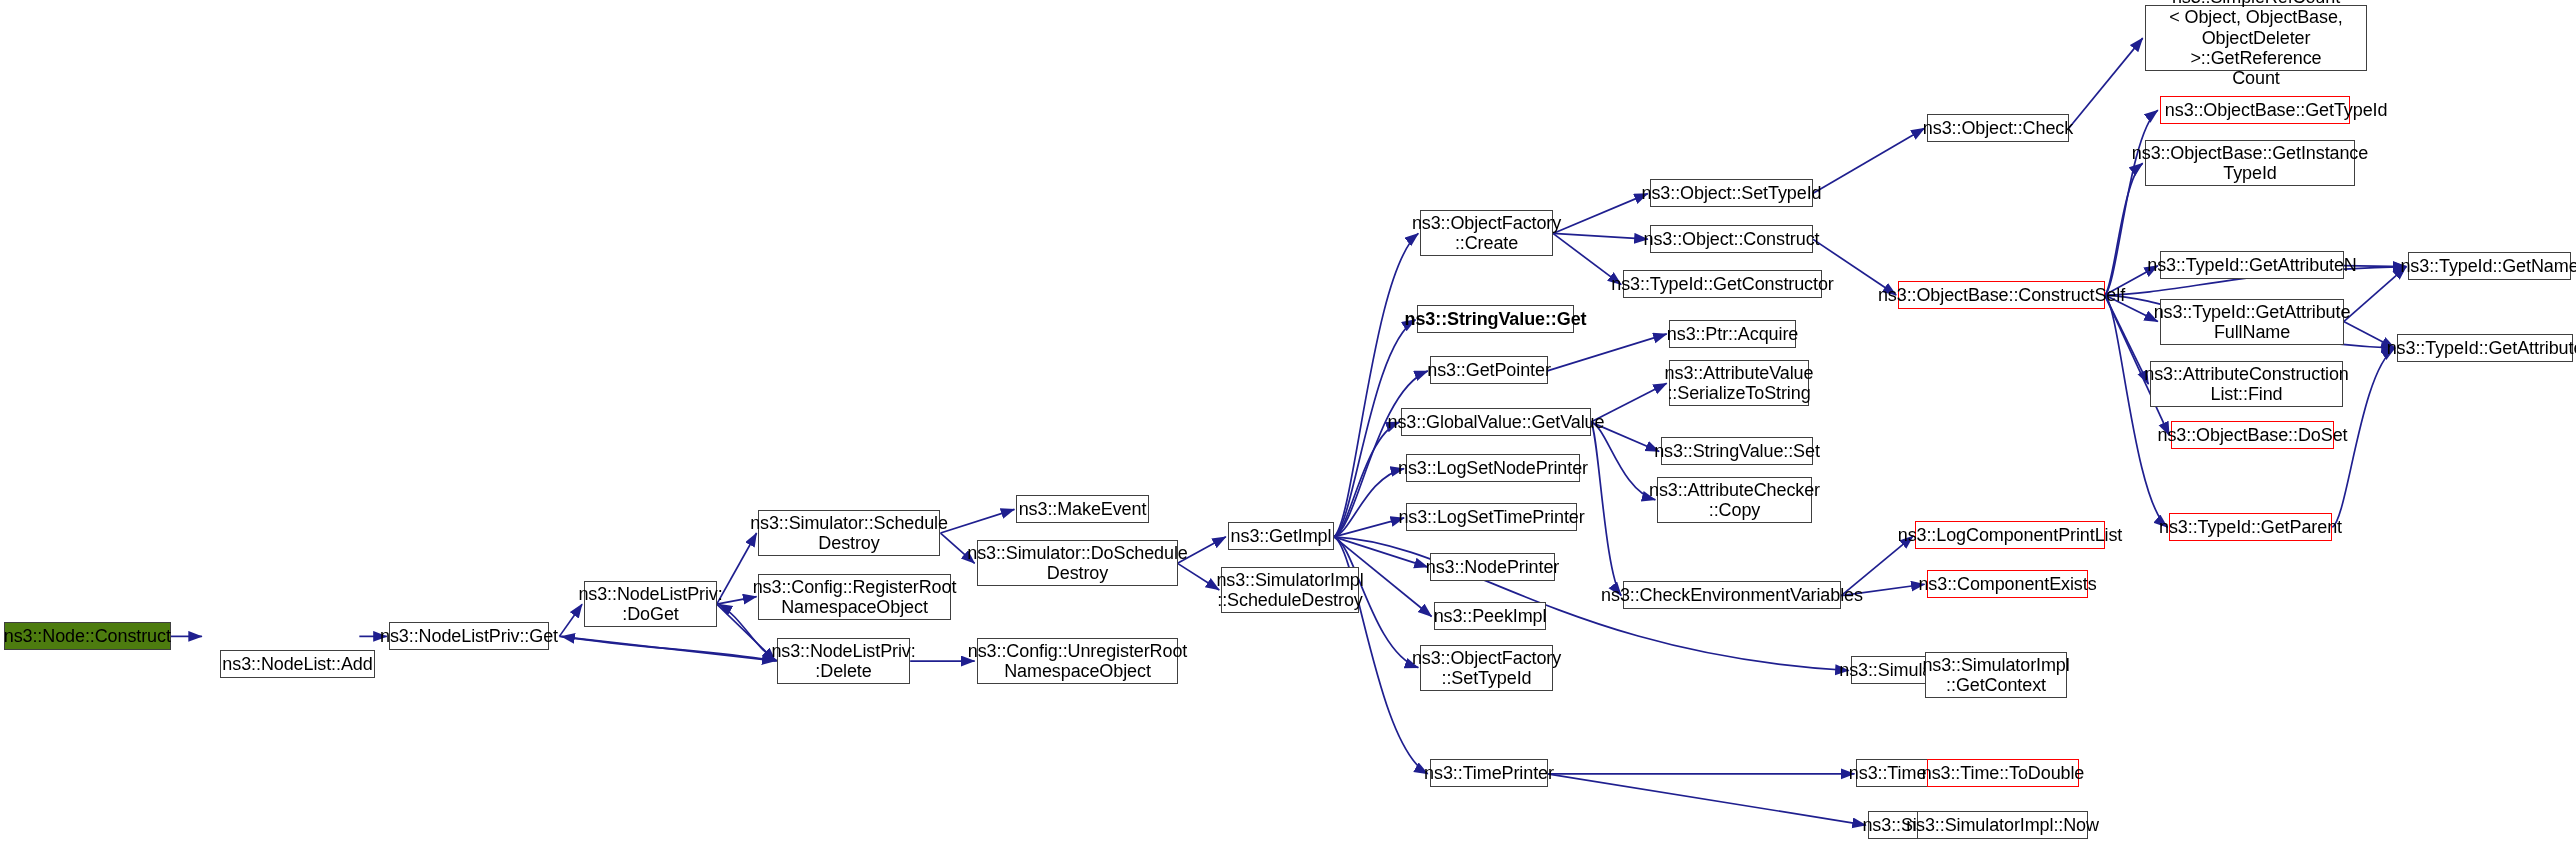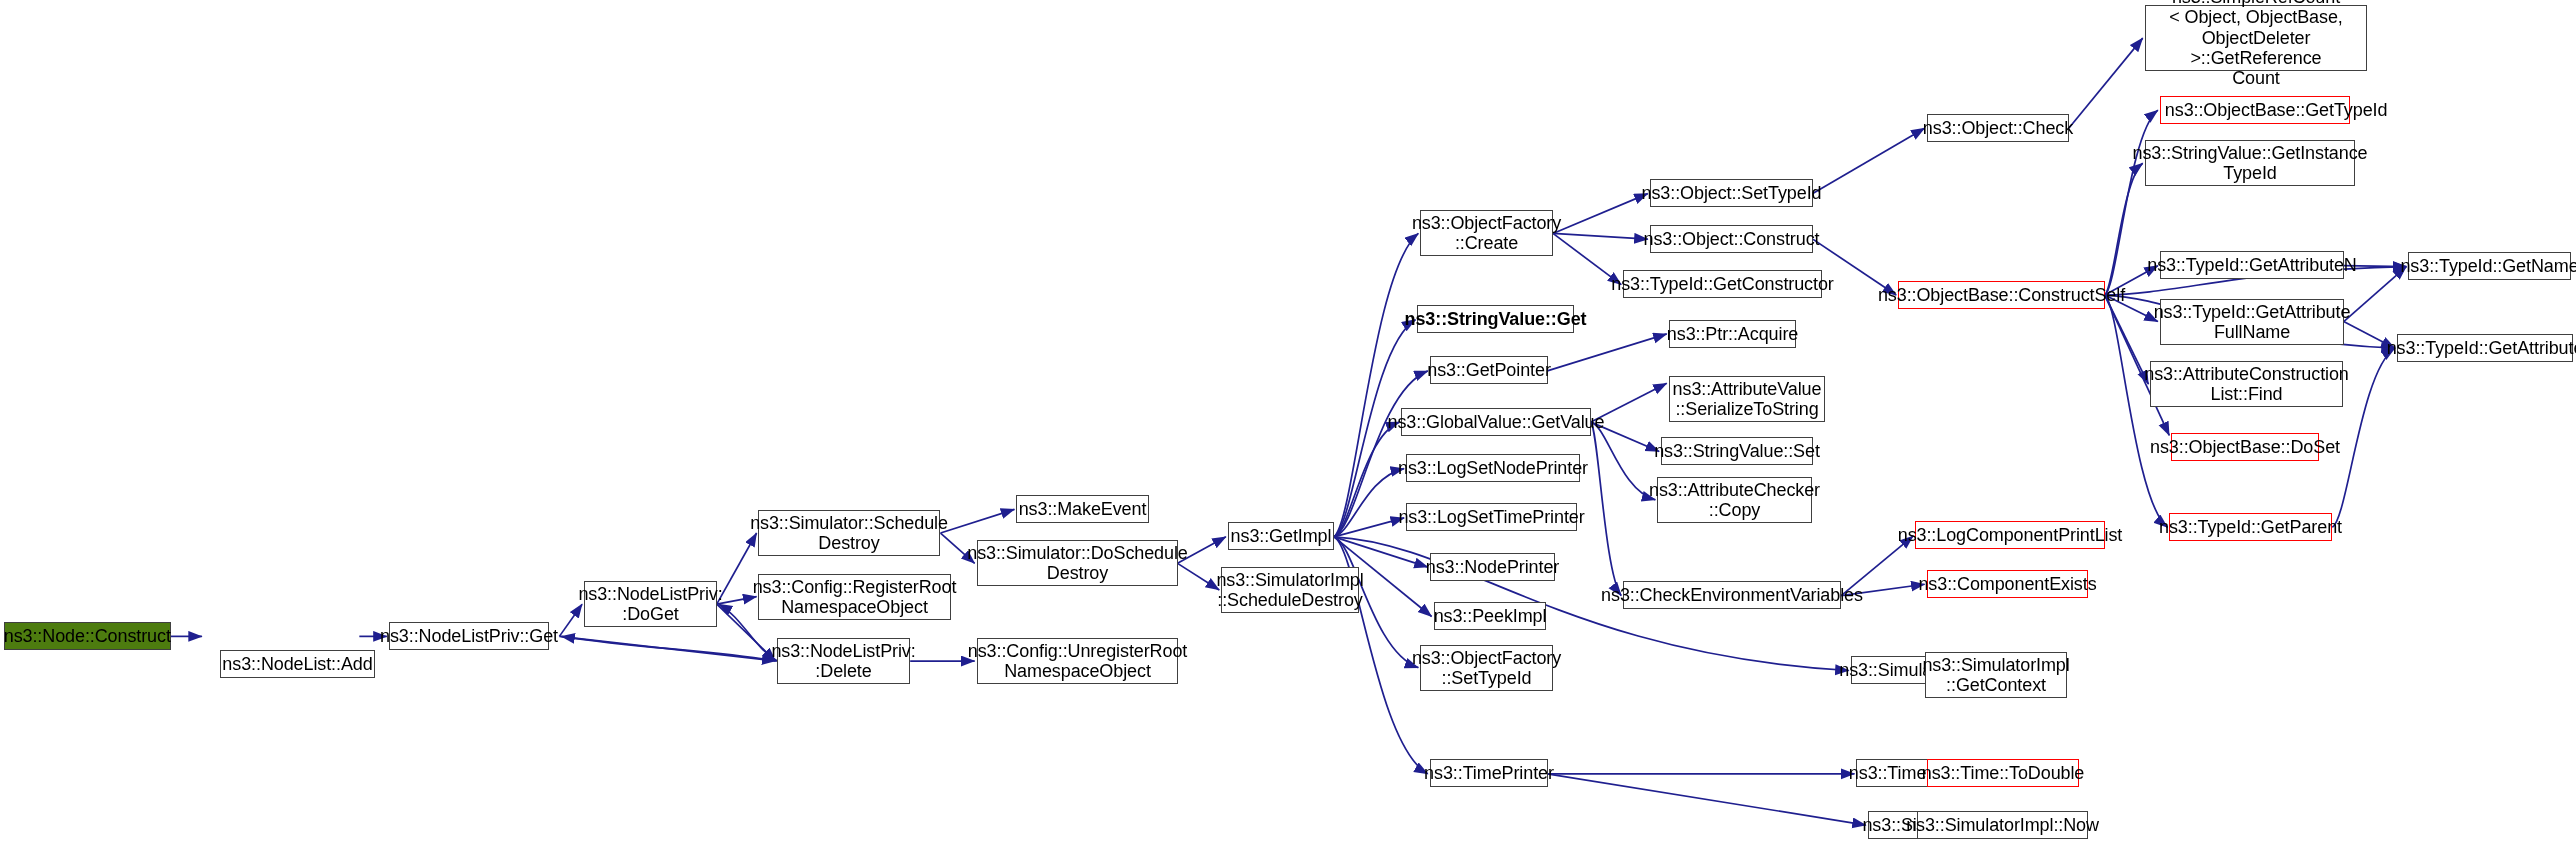--- a/index.html
+++ b/index.html
@@ -110,21 +110,21 @@
       <div class="node" style="left: 1406px; top: 503px; width: 171px; height: 28.4px;">ns3::LogSetTimePrinter</div>
       <div class="node" style="left: 1430px; top: 553px; width: 125px; height: 28.4px;">ns3::NodePrinter</div>
       <div class="node" style="left: 1434px; top: 602px; width: 112px; height: 28.4px;">ns3::PeekImpl</div>
       <div class="node" style="left: 1420px; top: 645px; width: 133px; height: 46px;">ns3::ObjectFactory
 ::SetTypeId</div>
       <div class="node" style="left: 1430px; top: 759px; width: 118px; height: 28.4px;">ns3::TimePrinter</div>
       <div class="node" style="left: 1650px; top: 179px; width: 163px; height: 28.4px;">ns3::Object::SetTypeId</div>
       <div class="node" style="left: 1650px; top: 225px; width: 163px; height: 28.4px;">ns3::Object::Construct</div>
       <div class="node" style="left: 1623px; top: 270px; width: 199px; height: 28.4px;">ns3::TypeId::GetConstructor</div>
       <div class="node" style="left: 1669px; top: 320px; width: 127px; height: 28.4px;">ns3::Ptr::Acquire</div>
-      <div class="node" style="left: 1669px; top: 360px; width: 156px; height: 46px; margin-top: 16px;">ns3::AttributeValue
+      <div class="node" style="left: 1669px; top: 360px; width: 140px; height: 46px;">ns3::AttributeValue
 ::SerializeToString</div>
       <div class="node" style="left: 1661px; top: 437px; width: 152px; height: 28.4px;">ns3::StringValue::Set</div>
       <div class="node" style="left: 1657px; top: 477px; width: 155px; height: 46px;">ns3::AttributeChecker
 ::Copy</div>
       <div class="node" style="left: 1623px; top: 581px; width: 218px; height: 28.4px;">ns3::CheckEnvironmentVariables</div>
       <div class="node" style="left: 1851px; top: 656px; width: 190px; height: 28.4px;">ns3::Simulator::GetContext</div>
       <div class="node" style="left: 1856px; top: 759px; width: 171px; height: 28.4px;">ns3::Time::GetSeconds</div>
       <div class="node" style="left: 1868px; top: 811px; width: 148px; height: 28.4px;">ns3::Simulator::Now</div>
       <div class="node" style="left: 1927px; top: 114px; width: 142px; height: 28.4px;">ns3::Object::Check</div>
       <div class="node red" style="left: 1898px; top: 281px; width: 207px; height: 28.4px;">ns3::ObjectBase::ConstructSelf</div>
@@ -132,26 +132,26 @@
       <div class="node red" style="left: 1927px; top: 570px; width: 161px; height: 28.4px;">ns3::ComponentExists</div>
       <div class="node" style="left: 1925px; top: 652px; width: 142px; height: 46px;">ns3::SimulatorImpl
 ::GetContext</div>
       <div class="node red" style="left: 1927px; top: 759px; width: 152px; height: 28.4px;">ns3::Time::ToDouble</div>
       <div class="node" style="left: 1917px; top: 811px; width: 171px; height: 28.4px;">ns3::SimulatorImpl::Now</div>
       <div class="node" style="left: 2145px; top: 4.7px; width: 222px; height: 66px;">ns3::SimpleRefCount
 &lt; Object, ObjectBase,
  ObjectDeleter &gt;::GetReference
 Count</div>
       <div class="node red" style="left: 2160px; top: 96px; width: 190px; height: 28.4px; padding-left: 46px;">ns3::ObjectBase::GetTypeId</div>
-      <div class="node" style="left: 2145px; top: 140px; width: 210px; height: 46px;">ns3::StringValue::GetInstance
+      <div class="node" style="left: 2145px; top: 140px; width: 210px; height: 46px;">ns3::ObjectBase::GetInstance
 TypeId</div>
       <div class="node" style="left: 2160px; top: 251px; width: 184px; height: 28.4px;">ns3::TypeId::GetAttributeN</div>
       <div class="node" style="left: 2160px; top: 299px; width: 184px; height: 46px;">ns3::TypeId::GetAttribute
 FullName</div>
       <div class="node" style="left: 2150px; top: 361px; width: 193px; height: 46px;">ns3::AttributeConstruction
 List::Find</div>
-      <div class="node red" style="left: 2171px; top: 433px; width: 148px; height: 28.4px;">ns3::ObjectBase::DoSet</div>
+      <div class="node red" style="left: 2171px; top: 421px; width: 163px; height: 28.4px;">ns3::ObjectBase::DoSet</div>
       <div class="node red" style="left: 2169px; top: 513px; width: 163px; height: 28.4px;">ns3::TypeId::GetParent</div>
       <div class="node" style="left: 2408px; top: 252px; width: 163px; height: 28.4px;">ns3::TypeId::GetName</div>
       <div class="node" style="left: 2397px; top: 334px; width: 176px; height: 28.4px;">ns3::TypeId::GetAttribute</div>
     </div>
 </div>
 
 
 </body></html>

